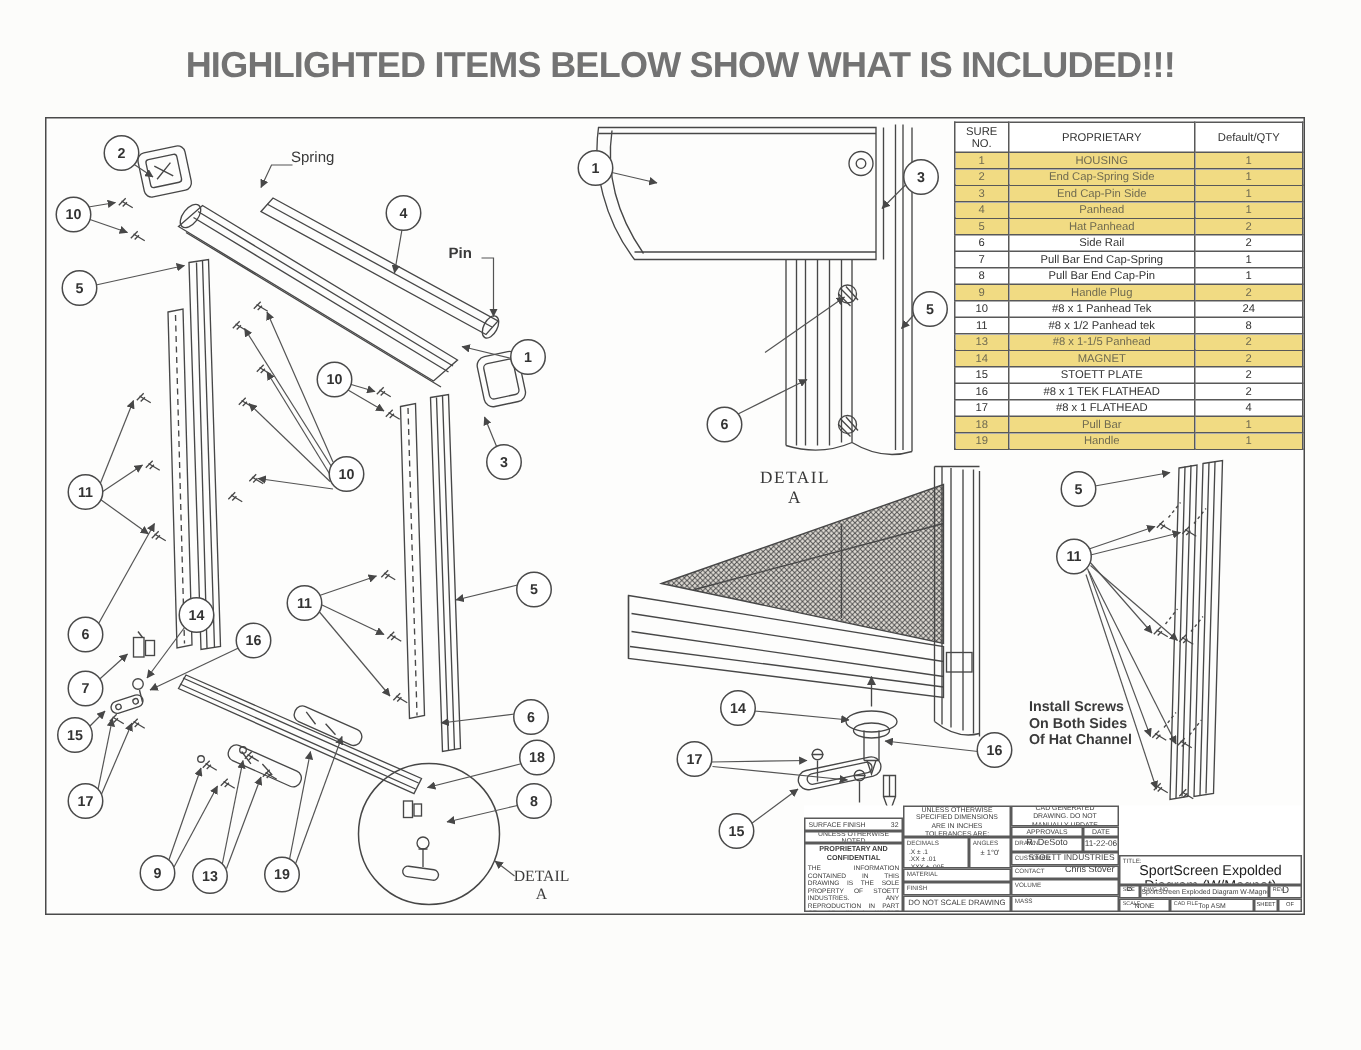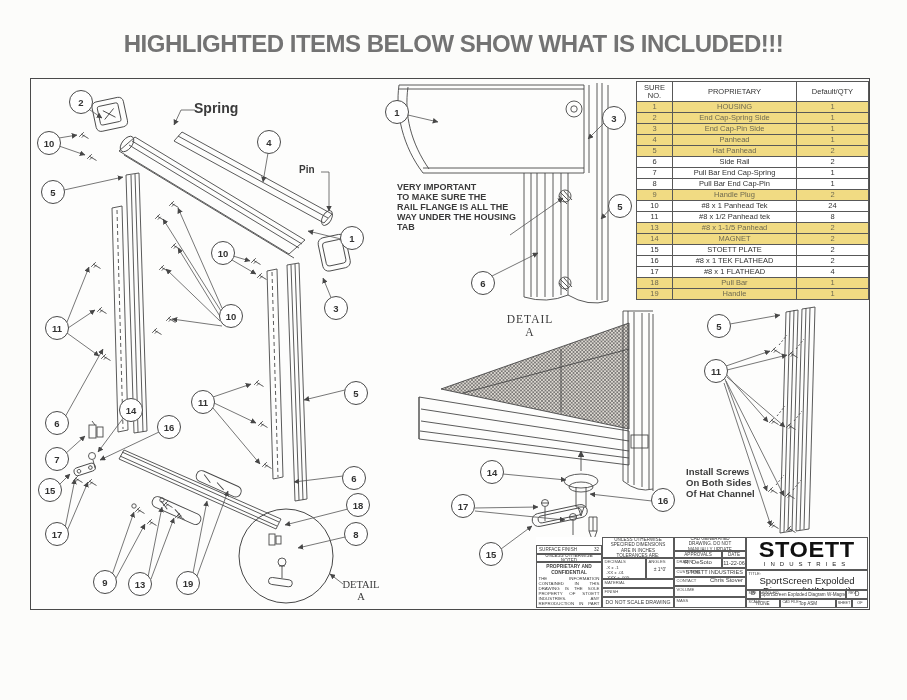--- a/index.html
+++ b/index.html
@@ -9,21 +9,21 @@
            font-size:24px;font-weight:800;color:#737373;letter-spacing:-0.5px;}
   .sheet{position:absolute;left:30px;top:78px;width:838px;height:530px;
          border:1px solid #4a4a4a;background:#fdfdfc;}
   .art{position:absolute;left:0;top:0;}
   
   .bl{position:absolute;width:22px;height:22px;border:1.2px solid #4a4a4a;border-radius:50%;
       background:#fff;display:flex;align-items:center;justify-content:center;
       font-size:9.5px;font-weight:600;color:#333;transform:translate(-50%,-50%);}
   
   .note{position:absolute;color:#3a3a3a;white-space:pre-line;line-height:1.15;}
-  .n-spring{left:163px;top:21px;font-size:14px;font-weight:700;}
+  .n-spring{left:163px;top:21px;font-size:10px;font-weight:400;}
   .n-pin{left:268px;top:85px;font-size:10px;font-weight:600;}
   .n-vip{left:366px;top:103px;width:124px;font-size:9px;font-weight:700;line-height:1.12;}
   .n-detail{left:454px;top:234px;width:90px;font-size:11.5px;text-align:center;
             font-family:"Liberation Serif",serif;letter-spacing:1px;}
   .n-detail2{left:300px;top:500px;width:60px;font-size:10.5px;text-align:center;
              font-family:"Liberation Serif",serif;}
   .n-install{left:655px;top:388px;font-size:9.5px;font-weight:600;}
   
   table.parts{position:absolute;left:605px;top:2px;width:232px;border-collapse:collapse;
               table-layout:fixed;background:#fff;}
@@ -319,25 +319,20 @@
   <div class="bl" style="left:452px;top:204px">6</div>
   <div class="bl" style="left:461px;top:393px">14</div>
   <div class="bl" style="left:632px;top:421px">16</div>
   <div class="bl" style="left:432px;top:427px">17</div>
   <div class="bl" style="left:460px;top:475px">15</div>
   <div class="bl" style="left:688px;top:247px">5</div>
   <div class="bl" style="left:685px;top:292px">11</div>
 
   <div class="note n-spring">Spring</div>
   <div class="note n-pin">Pin</div>
-  <div class="note n-vip">VERY IMPORTANT
-TO MAKE SURE THE
-RAIL FLANGE IS ALL THE
-WAY UNDER THE HOUSING
-TAB</div>
   <div class="note n-detail">DETAIL
 A</div>
   <div class="note n-detail2">DETAIL
 A</div>
   <div class="note n-install">Install Screws
 On Both Sides
 Of Hat Channel</div>
 
   <table class="parts">
     <colgroup>
@@ -490,24 +485,20 @@
     <div class="tc" style="left:138px;top:40px;width:72px;height:9px">
       <span class="lbl">CONTACT</span>
       <div class="val" style="font-size:6px;text-align:right;padding-right:2px">Chris Stover</div>
     </div>
     <div class="tc" style="left:138px;top:49px;width:72px;height:11px">
       <span class="lbl">VOLUME</span>
     </div>
     <div class="tc" style="left:138px;top:60px;width:72px;height:11px">
       <span class="lbl">MASS</span>
     </div>
-    <div class="tc cen" style="left:210px;top:0;width:122px;height:33px;flex-direction:column">
-      <div class="logo">STOETT</div>
-      <div class="logosub">INDUSTRIES</div>
-    </div>
     <div class="tc" style="left:210px;top:33px;width:122px;height:20px">
       <span class="lbl">TITLE:</span>
       <div class="dtitle">SportScreen Expolded
 Diagram (W/Magnet)</div>
     </div>
     <div class="tc" style="left:210px;top:53px;width:14px;height:9px">
       <span class="lbl" style="font-size:3.6px">SIZE</span>
       <div class="val" style="font-size:6px">B</div>
     </div>
     <div class="tc" style="left:224px;top:53px;width:86px;height:9px">

